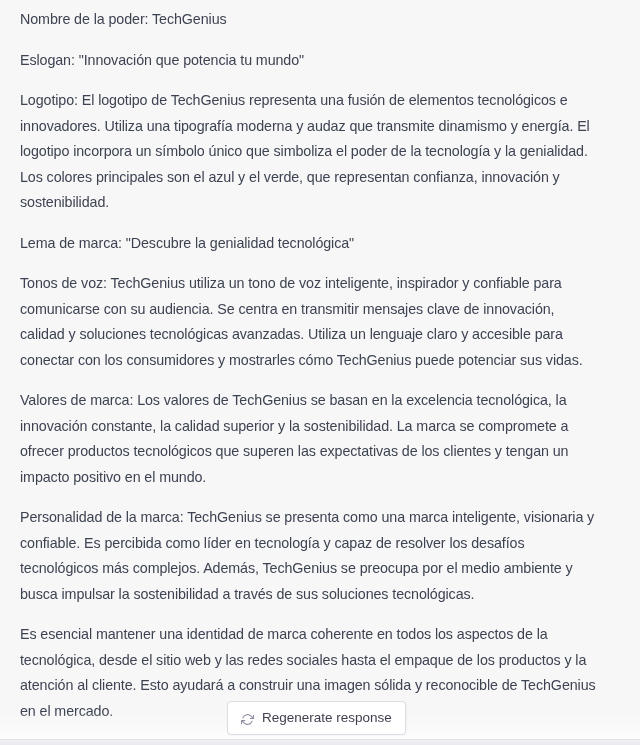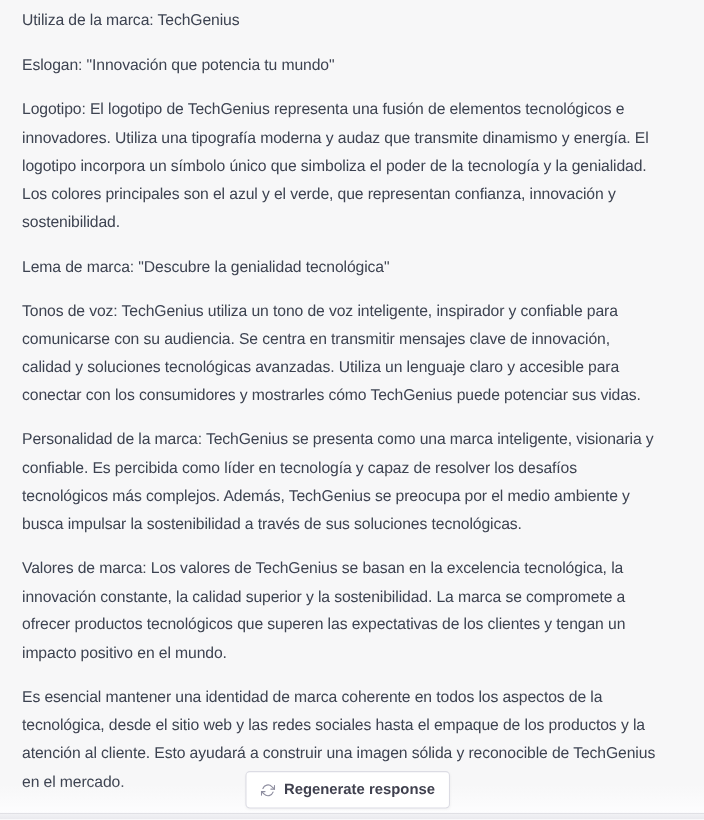--- a/index.html
+++ b/index.html
@@ -44,57 +44,56 @@
     height: 6px;
     background: linear-gradient(180deg, #f1f1f4 0%, #e9e9ee 100%);
     border-top: 1px solid rgba(0,0,0,0.04);
   }
   .regen-button {
     position: absolute;
     top: 701px;
     left: 50%;
     transform: translateX(-52%);
     display: inline-flex;
-    align-items: center;
+    align-items: flex-end;
     gap: 8px;
     padding: 8px 13px;
     background: #ffffff;
     border: 1px solid #dcdce4;
     border-radius: 4px;
     box-shadow: 0 1px 2px rgba(0,0,0,0.03);
     color: #40414f;
     font-family: "Liberation Sans", sans-serif;
     font-size: 13.5px;
     line-height: 16px;
     cursor: pointer;
     white-space: nowrap;
-    font-weight: bold;
   }
   .regen-button .icon {
     display: inline-flex;
     color: #8e8ea0;
   }
   .regen-button svg {
     width: 13px;
     height: 13px;
   }
 </style>
 </head>
 <body>
 
 <div class="page">
 
   <div class="chat-content">
-    <p>Utiliza de la marca: TechGenius</p>
+    <p>Nombre de la poder: TechGenius</p>
     <p>Eslogan: "Innovación que potencia tu mundo"</p>
     <p>Logotipo: El logotipo de TechGenius representa una fusión de elementos tecnológicos e innovadores. Utiliza una tipografía moderna y audaz que transmite dinamismo y energía. El logotipo incorpora un símbolo único que simboliza el poder de la tecnología y la genialidad. Los colores principales son el azul y el verde, que representan confianza, innovación y sostenibilidad.</p>
     <p>Lema de marca: "Descubre la genialidad tecnológica"</p>
     <p>Tonos de voz: TechGenius utiliza un tono de voz inteligente, inspirador y confiable para comunicarse con su audiencia. Se centra en transmitir mensajes clave de innovación, calidad y soluciones tecnológicas avanzadas. Utiliza un lenguaje claro y accesible para conectar con los consumidores y mostrarles cómo TechGenius puede potenciar sus vidas.</p>
+    <p>Valores de marca: Los valores de TechGenius se basan en la excelencia tecnológica, la innovación constante, la calidad superior y la sostenibilidad. La marca se compromete a ofrecer productos tecnológicos que superen las expectativas de los clientes y tengan un impacto positivo en el mundo.</p>
     <p>Personalidad de la marca: TechGenius se presenta como una marca inteligente, visionaria y confiable. Es percibida como líder en tecnología y capaz de resolver los desafíos tecnológicos más complejos. Además, TechGenius se preocupa por el medio ambiente y busca impulsar la sostenibilidad a través de sus soluciones tecnológicas.</p>
-    <p>Valores de marca: Los valores de TechGenius se basan en la excelencia tecnológica, la innovación constante, la calidad superior y la sostenibilidad. La marca se compromete a ofrecer productos tecnológicos que superen las expectativas de los clientes y tengan un impacto positivo en el mundo.</p>
     <p>Es esencial mantener una identidad de marca coherente en todos los aspectos de la tecnológica, desde el sitio web y las redes sociales hasta el empaque de los productos y la atención al cliente. Esto ayudará a construir una imagen sólida y reconocible de TechGenius en el mercado.</p>
   </div>
 
   <div class="bottom-fade"></div>
 
   <button class="regen-button">
     <span class="icon">
       <svg viewBox="0 0 24 24" fill="none" stroke="currentColor" stroke-width="2" stroke-linecap="round" stroke-linejoin="round">
         <polyline points="23 4 23 10 17 10"></polyline>
         <polyline points="1 20 1 14 7 14"></polyline>

